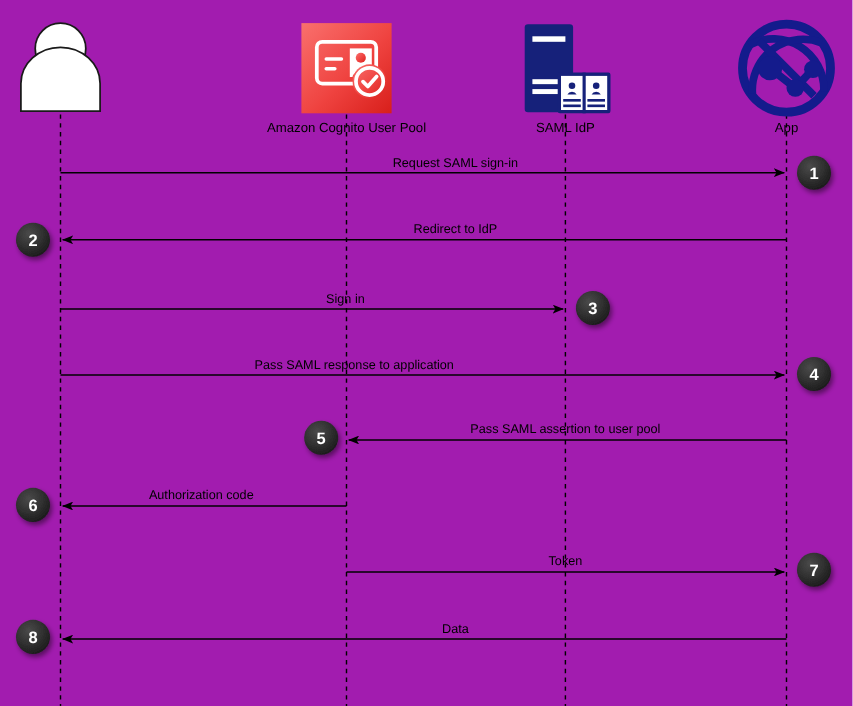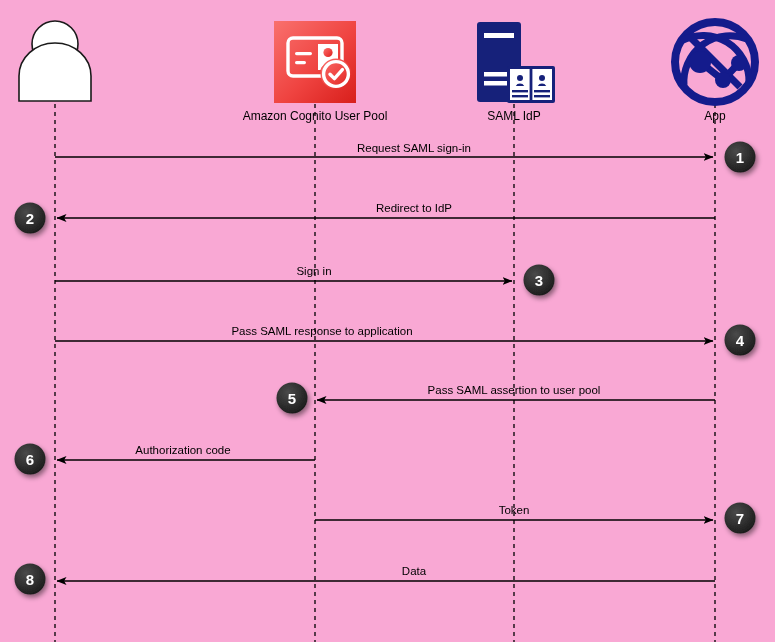--- a/index.html
+++ b/index.html
@@ -9,21 +9,21 @@
   }
   body {
     font-family: "Liberation Sans", sans-serif;
     color: #000000;
   }
   #diagram-root {
     position: relative;
     width: 775px;
     height: 642px;
     overflow: hidden;
-    background: #f9a8d4;
+    background: #a21caf;
     text-decoration: underline;
   }
   #diagram-svg {
     position: absolute;
     left: 0;
     top: 0;
     width: 775px;
     height: 642px;
   }
   .participant-label {

